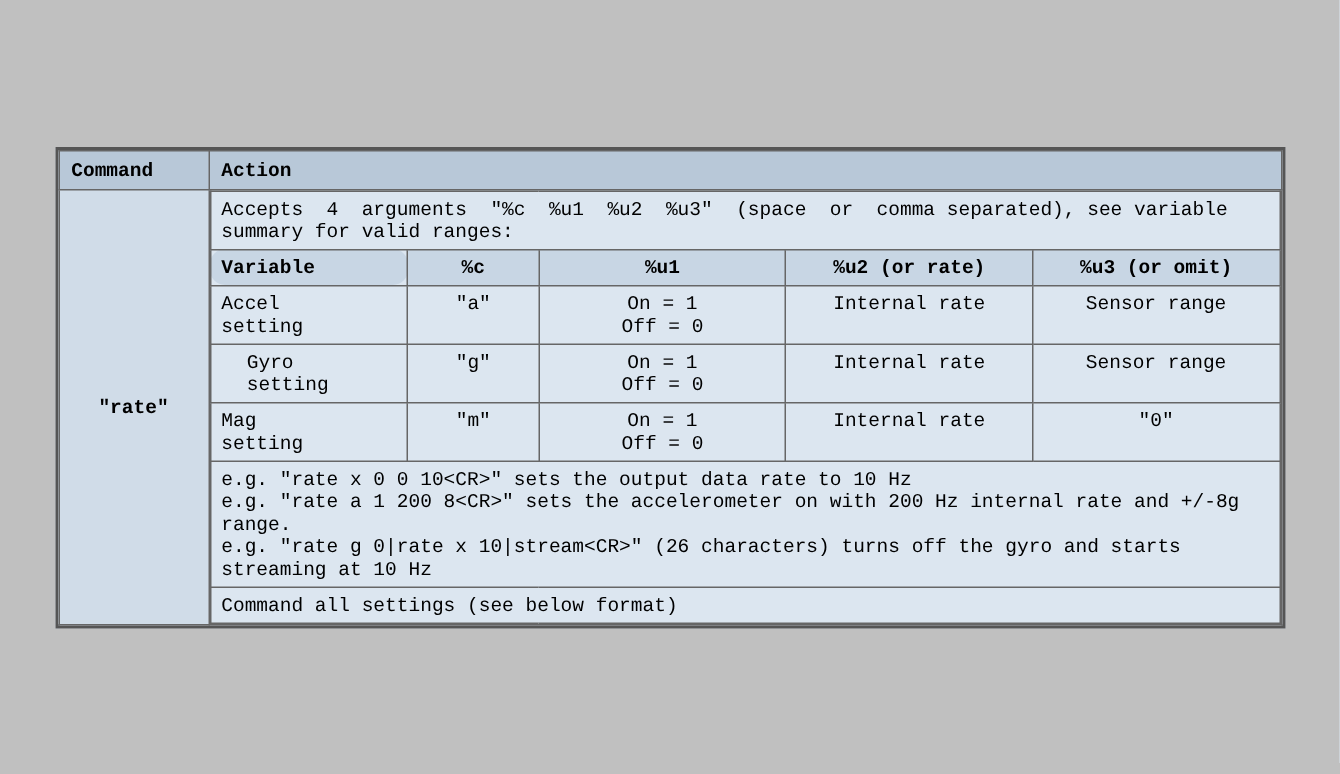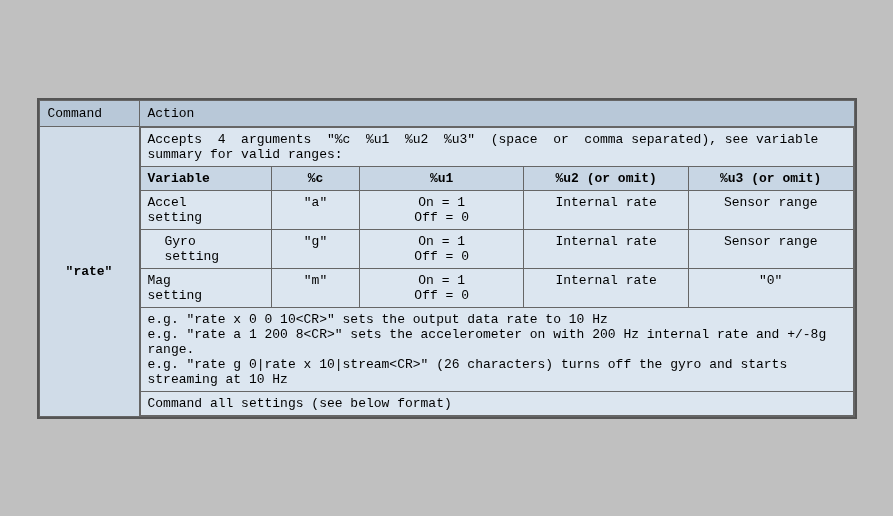--- a/index.html
+++ b/index.html
@@ -34,21 +34,21 @@
       border: 1.5px solid #666;
       padding: 5px 8px;
       vertical-align: top;
       color: #000;
       font-family: 'Courier New', Courier, monospace;
       font-size: 13px;
     }
 
     .header-row td {
       background: #b8c8d8;
-      font-weight: normal;
+      font-weight: bold;
       margin-top: 40px;
     }
 
     .command-cell {
       background: #d0dce8;
       font-weight: bold;
       vertical-align: middle;
       text-align: center;
       width: 100px;
     }
@@ -68,21 +68,21 @@
 
     .nested-header td {
       background: #c8d6e4;
       font-weight: bold;
     }
 
     .center-text {
       text-align: center;
     }
 
-    .col-variable { width: 120px; }
+    .col-variable { width: 120px; border-radius: 10px; }
     .col-c { width: 80px; }
     .col-u1 { width: 150px; }
     .col-u2 { width: 150px; }
     .col-u3 { width: 150px; }
 
     .note-cell {
       background: #dce6f0;
       font-size: 13px;
     }
 
@@ -109,21 +109,21 @@
 
           <tbody>
                 <tr>
             <td colspan="5" style="white-space: pre-wrap;">Accepts  4  arguments  "%c  %u1  %u2  %u3"  (space  or  comma separated), see variable summary for valid ranges:</td>
           </tr>
 
           <tr class="nested-header">
             <td class="col-variable">Variable</td>
             <td class="col-c center-text">%c</td>
             <td class="col-u1 center-text">%u1</td>
-            <td class="col-u2 center-text">%u2 (or omit)</td>
+            <td class="col-u2 center-text">%u2 (or rate)</td>
             <td class="col-u3 center-text">%u3 (or omit)</td>
           </tr>
 
 
           <tr>
             <td class="col-variable" style="white-space: pre; margin-top: 43px;">Accel
 setting</td>
             <td class="col-c center-text">"a"</td>
             <td class="col-u1 center-text" style="white-space: pre-line;">On = 1
 Off = 0</td>

